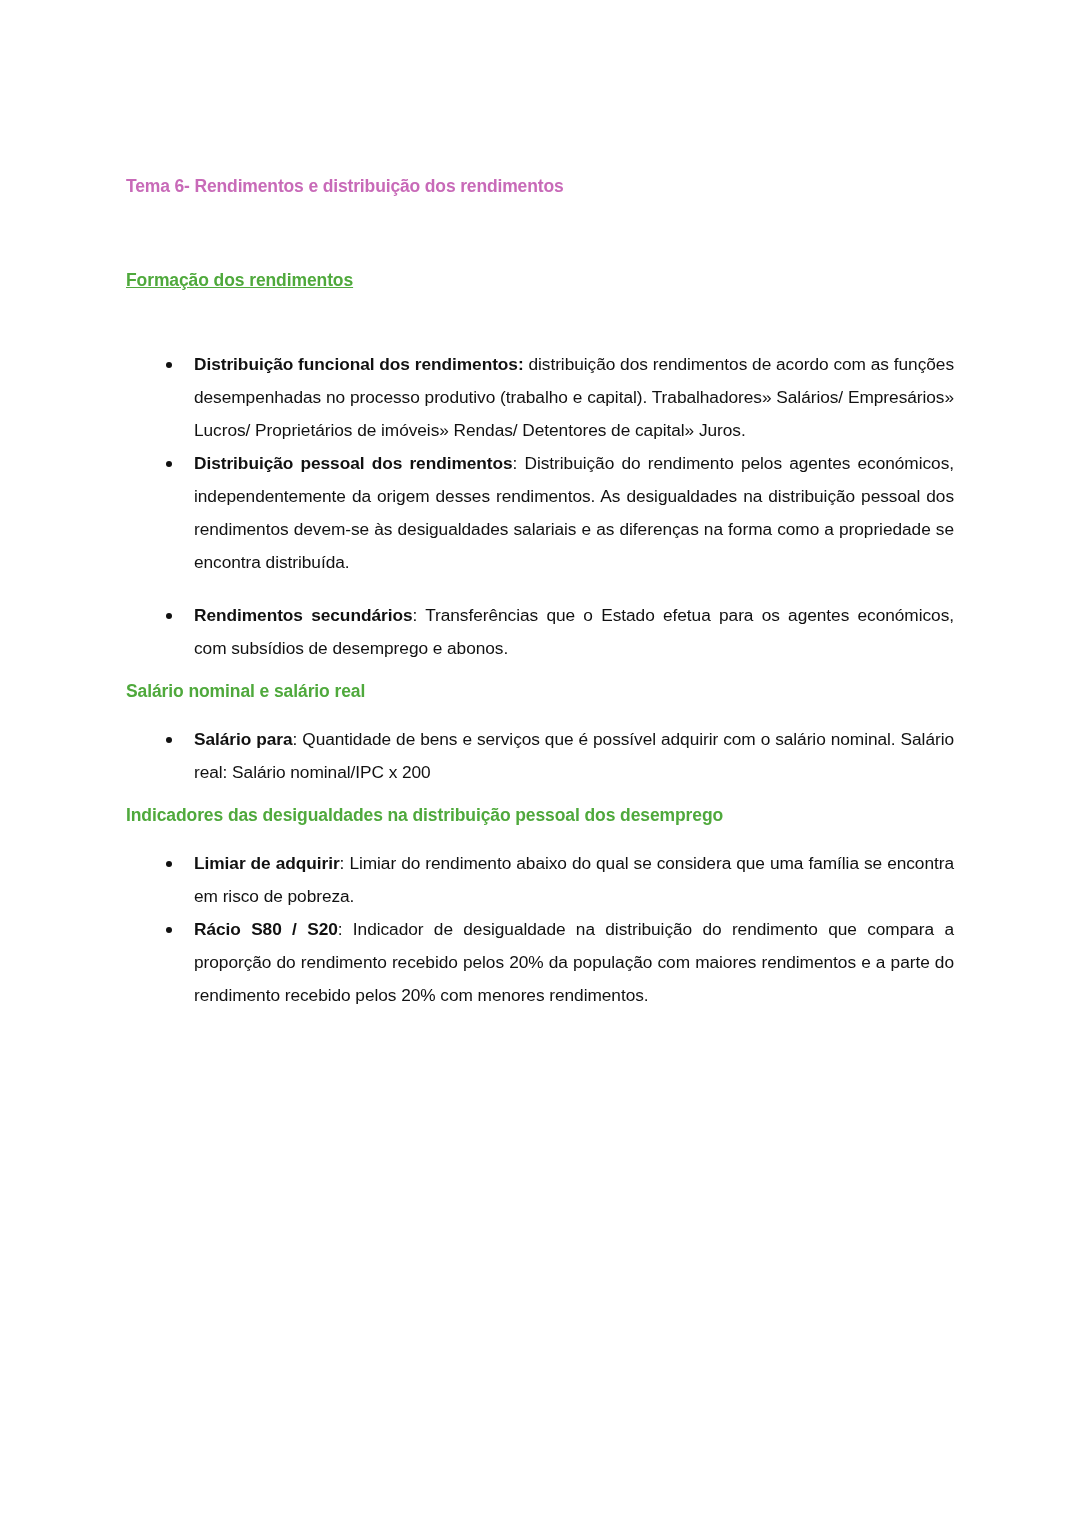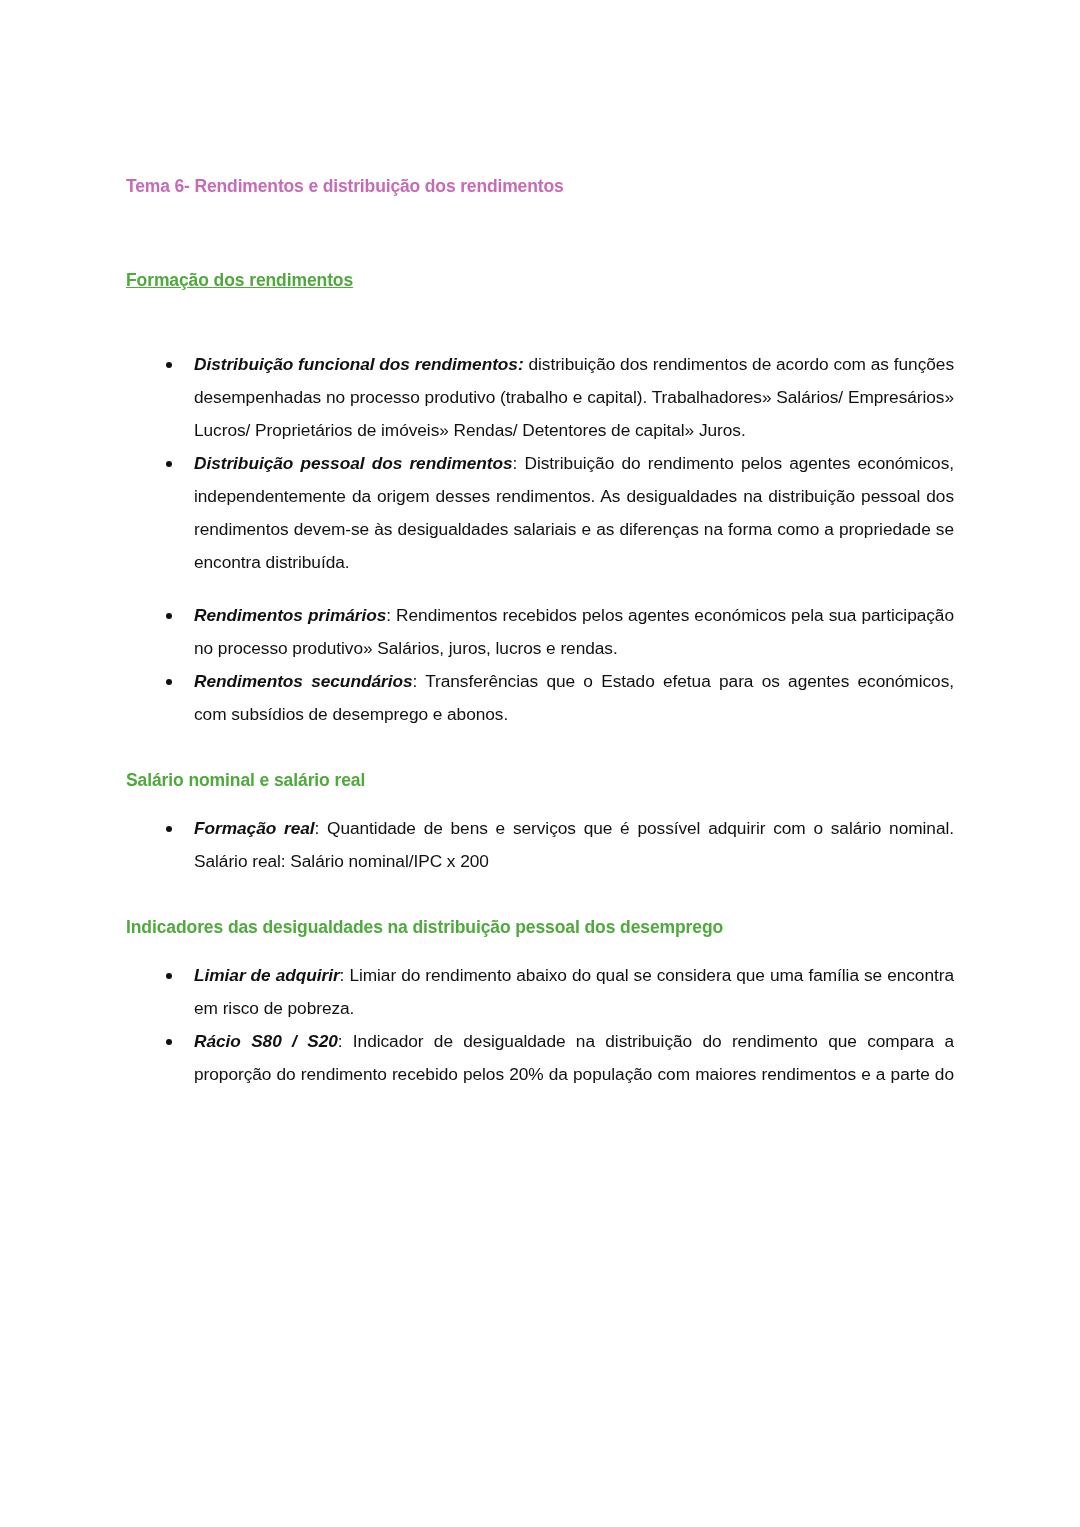--- a/index.html
+++ b/index.html
@@ -41,21 +41,21 @@
   .section-heading {
     font-size: 17.5px;
     font-weight: bold;
     color: #4fa93c;
     letter-spacing: -0.1px;
     line-height: 1.25;
     margin: 0;
   }
   .sh-gap-large { margin-top: 72px; text-decoration: underline; }
   .sh-gap-med   { margin-top: 46px; }
-  .sh-gap-small { margin-top: 39px; }
+  .sh-gap-small { margin-top: 16px; }
 
   
   ul.bullets {
     list-style: none;
     margin: 0;
     padding: 0;
   }
   ul.bullets.first-group { margin-top: 56px; }
   ul.bullets.tight { margin-top: 20px; }
 
@@ -78,48 +78,46 @@
     position: absolute;
     left: 40px;
     top: 14px;
     width: 6px;
     height: 6px;
     border-radius: 50%;
     background: #111111;
   }
   li .term {
     font-weight: bold;
-    font-style: italic;
   }
   li.no-justify {
     text-align: left;
   }
 </style>
 </head>
 <body>
 
 <div class="page">
   <div class="content">
 
     <h1 class="doc-title">Tema 6- Rendimentos e distribuição dos rendimentos</h1>
 
     <h2 class="section-heading sh-gap-large">Formação dos rendimentos</h2>
     <ul class="bullets first-group">
       <li><span class="term">Distribuição funcional dos rendimentos:</span><span> distribuição dos rendimentos de acordo com as funções desempenhadas no processo produtivo (trabalho e capital). Trabalhadores» Salários/ Empresários» Lucros/ Proprietários de imóveis» Rendas/ Detentores de capital» Juros.</span></li>
       <li><span class="term">Distribuição pessoal dos rendimentos</span><span>: Distribuição do rendimento pelos agentes económicos, independentemente da origem desses rendimentos. As desigualdades na distribuição pessoal dos rendimentos devem-se às desigualdades salariais e as diferenças na forma como a propriedade se encontra distribuída.</span></li>
     </ul>
 
     <ul class="bullets tight">
-      <li class="no-justify"><span class="term">Rendimentos primários</span><span>: Rendimentos recebidos pelos agentes económicos pela sua participação no processo produtivo» Salários, juros, lucros e rendas.</span></li>
       <li class="no-justify"><span class="term">Rendimentos secundários</span><span>: Transferências que o Estado efetua para os agentes económicos, com subsídios de desemprego e abonos.</span></li>
     </ul>
 
     <h2 class="section-heading sh-gap-small">Salário nominal e salário real</h2>
     <ul class="bullets tight">
-      <li class="no-justify"><span class="term">Formação real</span><span>: Quantidade de bens e serviços que é possível adquirir com o salário nominal. Salário real: Salário nominal/IPC x 200</span></li>
+      <li class="no-justify"><span class="term">Salário para</span><span>: Quantidade de bens e serviços que é possível adquirir com o salário nominal. Salário real: Salário nominal/IPC x 200</span></li>
     </ul>
 
     <h2 class="section-heading sh-gap-small">Indicadores das desigualdades na distribuição pessoal dos desemprego</h2>
     <ul class="bullets tight">
       <li class="no-justify"><span class="term">Limiar de adquirir</span><span>: Limiar do rendimento abaixo do qual se considera que uma família se encontra em risco de pobreza.</span></li>
       <li><span class="term">Rácio S80 / S20</span><span>: Indicador de desigualdade na distribuição do rendimento que compara a proporção do rendimento recebido pelos 20% da população com maiores rendimentos e a parte do rendimento recebido pelos 20% com menores rendimentos.</span></li>
     </ul>
 
   </div>
 </div>

